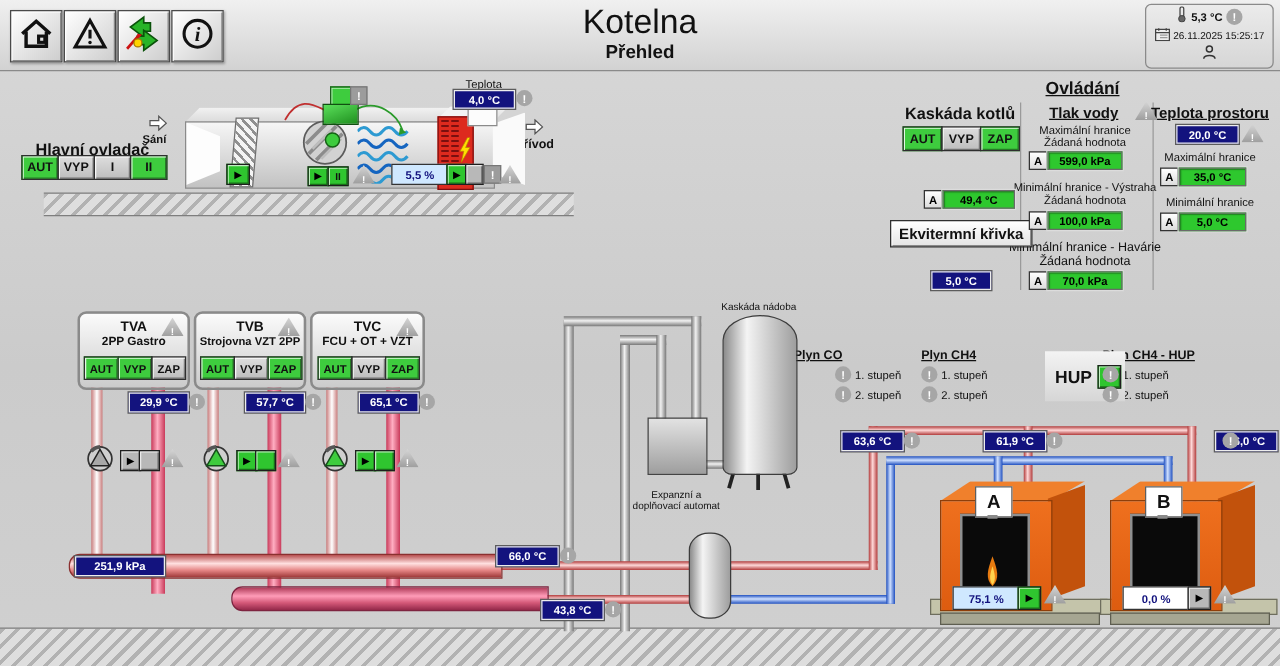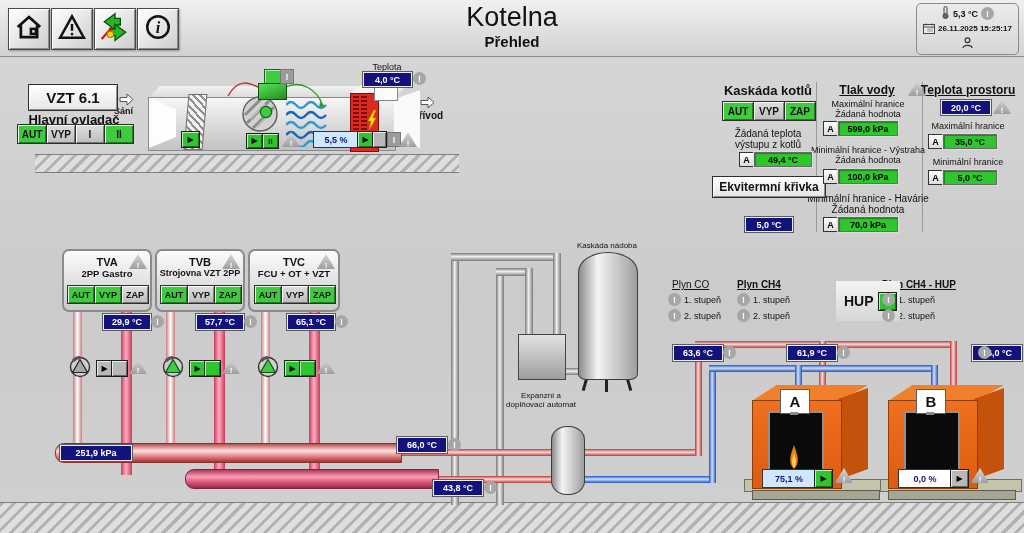--- a/index.html
+++ b/index.html
@@ -131,32 +131,31 @@
       </div>
       <div class="srow">
         <span><svg width="12" height="11" viewBox="0 0 12 11">
               <rect x="0.5" y="1.5" width="11" height="9" fill="#eee" stroke="#444" stroke-width="1"></rect>
               <line x1="0.5" y1="4" x2="11.5" y2="4" stroke="#444"></line>
               <line x1="3" y1="0.5" x2="3" y2="2.5" stroke="#444"></line>
               <line x1="9" y1="0.5" x2="9" y2="2.5" stroke="#444"></line>
               <line x1="4" y1="6" x2="10" y2="6" stroke="#999"></line>
               <line x1="4" y1="8" x2="10" y2="8" stroke="#999"></line>
             </svg></span>
-        <span style="font-weight:bold;font-size:8px">26.11.2025 15:25:17</span>
+        <span style="font-weight:normal;font-size:8px">26.11.2025 15:25:17</span>
       </div>
       <div class="srow">
         <span><svg width="11" height="12" viewBox="0 0 11 12">
               <circle cx="5.5" cy="3.2" r="2.4" fill="none" stroke="#333" stroke-width="1.2"></circle>
               <path d="M1 11 C1 7.5 10 7.5 10 11" fill="none" stroke="#333" stroke-width="1.2"></path>
             </svg></span>
       </div>
     </div>
   </div>
 
-  <div class="btn off" style="left:28px;top:84px;width:88px;height:25px;font-size:15px;background:linear-gradient(180deg,#fff,#e6e6e6)">VZT 6.1</div>
   <div class="txt c" style="left:8px;top:112px;width:132px;font-size:13px;font-weight:bold">Hlavní ovladač</div>
   <div class="btn on" style="left:17px;top:124px;width:28px;height:18px">AUT</div>
   <div class="btn off" style="left:46px;top:124px;width:28px;height:18px">VYP</div>
   <div class="btn off" style="left:75px;top:124px;width:28px;height:18px">I</div>
   <div class="btn on" style="left:104px;top:124px;width:28px;height:18px">II</div>
 
   <div class="abs" style="left:148px;top:86px;width:258px;height:12px;background:linear-gradient(180deg,#f2f2f2,#dadada);clip-path:polygon(0 100%,4.6% 0,100% 0,95.4% 100%);z-index:2"></div>
   <div class="abs" style="left:148px;top:97px;width:246px;height:52px;background:linear-gradient(180deg,#f6f6f6,#c2c2c2);border:1px solid #8a8a8a;z-index:2"></div>
   <div class="abs" style="left:149px;top:98px;width:27px;height:50px;background:#fdfdfd;clip-path:polygon(0 0,100% 22%,100% 78%,0 100%);z-index:3"></div>
   <div class="abs" style="left:394px;top:90px;width:26px;height:58px;background:#fafafa;clip-path:polygon(0 16%,100% 0,100% 100%,0 84%);z-index:3"></div>
@@ -230,29 +229,28 @@
   <div class="playbtn pb-g" style="left:262px;top:133px;width:15px;height:14px;font-size:8px;font-weight:bold">II</div>
   <div class="wtri" style="left:282px;top:132px"></div>
   <div class="disp-cyan" style="left:313px;top:131px;width:44px;height:15px">5,5 %</div>
   <div class="playbtn pb-g tri" style="left:357px;top:131px;width:15px;height:15px"></div>
   <div class="playbtn pb-x" style="left:372px;top:131px;width:13px;height:15px"></div>
   <div class="exclsq" style="left:387px;top:132px">!</div>
   <div class="wtri" style="left:399px;top:132px"></div>
 
   <div class="hatch" style="left:35px;top:154px;width:424px;height:17px"></div>
 
+  <div class="txt c u" style="left:790px;top:62px;width:152px;font-size:14px;font-weight:bold">Ovládání</div>
   <div class="sep-line" style="left:816px;top:82px;height:150px"></div>
   <div class="sep-line" style="left:922px;top:82px;height:150px"></div>
 
   <div class="txt c" style="left:700px;top:83px;width:136px;font-size:13px;font-weight:bold">Kaskáda kotlů</div>
   <div class="btn on" style="left:722px;top:101px;width:30px;height:18px">AUT</div>
   <div class="btn off" style="left:753px;top:101px;width:30px;height:18px">VYP</div>
   <div class="btn on" style="left:784px;top:101px;width:30px;height:18px">ZAP</div>
-  <div class="txt c prelines" style="left:706px;top:128px;width:124px;font-size:10px;white-space:pre-line">Žádaná teplota
-výstupu z kotlů</div>
   <div class="abtn" style="left:739px;top:152px">A</div>
   <div class="disp-green" style="left:754px;top:152px;width:56px;height:13px">49,4 °C</div>
   <div class="btn off" style="left:712px;top:176px;width:112px;height:20px;font-size:12px;background:linear-gradient(180deg,#fff,#e4e4e4)">Ekvitermní křivka</div>
   <div class="disp-navy" style="left:745px;top:217px;width:46px;height:13px">5,0 °C</div>
 
   <div class="txt c u" style="left:822px;top:83px;width:90px;font-size:12px;font-weight:bold">Tlak vody</div>
   <div class="wtri" style="left:908px;top:81px"></div>
   <div class="txt c prelines" style="left:806px;top:99px;width:124px;font-size:9px;white-space:pre-line">Maximální hranice
 Žádaná hodnota</div>
   <div class="abtn" style="left:823px;top:121px">A</div>
@@ -394,21 +392,21 @@
   <div class="pipe vblue" style="left:795px;top:365px;width:7px;height:36px"></div>
   <div class="pipe vblue" style="left:931px;top:365px;width:7px;height:36px"></div>
 
   <div class="disp-navy" style="left:673px;top:345px;width:48px;height:14px">63,6 °C</div>
   <div class="excl" style="left:723px;top:346px">!</div>
   <div class="disp-navy" style="left:787px;top:345px;width:48px;height:14px">61,9 °C</div>
   <div class="excl" style="left:837px;top:346px">!</div>
   <div class="disp-navy" style="left:972px;top:345px;width:48px;height:14px">56,0 °C</div>
   <div class="excl" style="left:978px;top:346px">!</div>
 
-  <div class="txt u" style="left:672px;top:279px;font-size:10px;font-weight:normal">Plyn CO</div>
+  <div class="txt u" style="left:635px;top:279px;font-size:10px;font-weight:bold">Plyn CO</div>
   <div class="excl" style="left:668px;top:293px">!</div>
   <div class="txt" style="left:684px;top:295px;font-size:9px">1. stupeň</div>
   <div class="excl" style="left:668px;top:309px">!</div>
   <div class="txt" style="left:684px;top:311px;font-size:9px">2. stupeň</div>
 
   <div class="txt u" style="left:737px;top:279px;font-size:10px;font-weight:bold">Plyn CH4</div>
   <div class="excl" style="left:737px;top:293px">!</div>
   <div class="txt" style="left:753px;top:295px;font-size:9px">1. stupeň</div>
   <div class="excl" style="left:737px;top:309px">!</div>
   <div class="txt" style="left:753px;top:311px;font-size:9px">2. stupeň</div>

